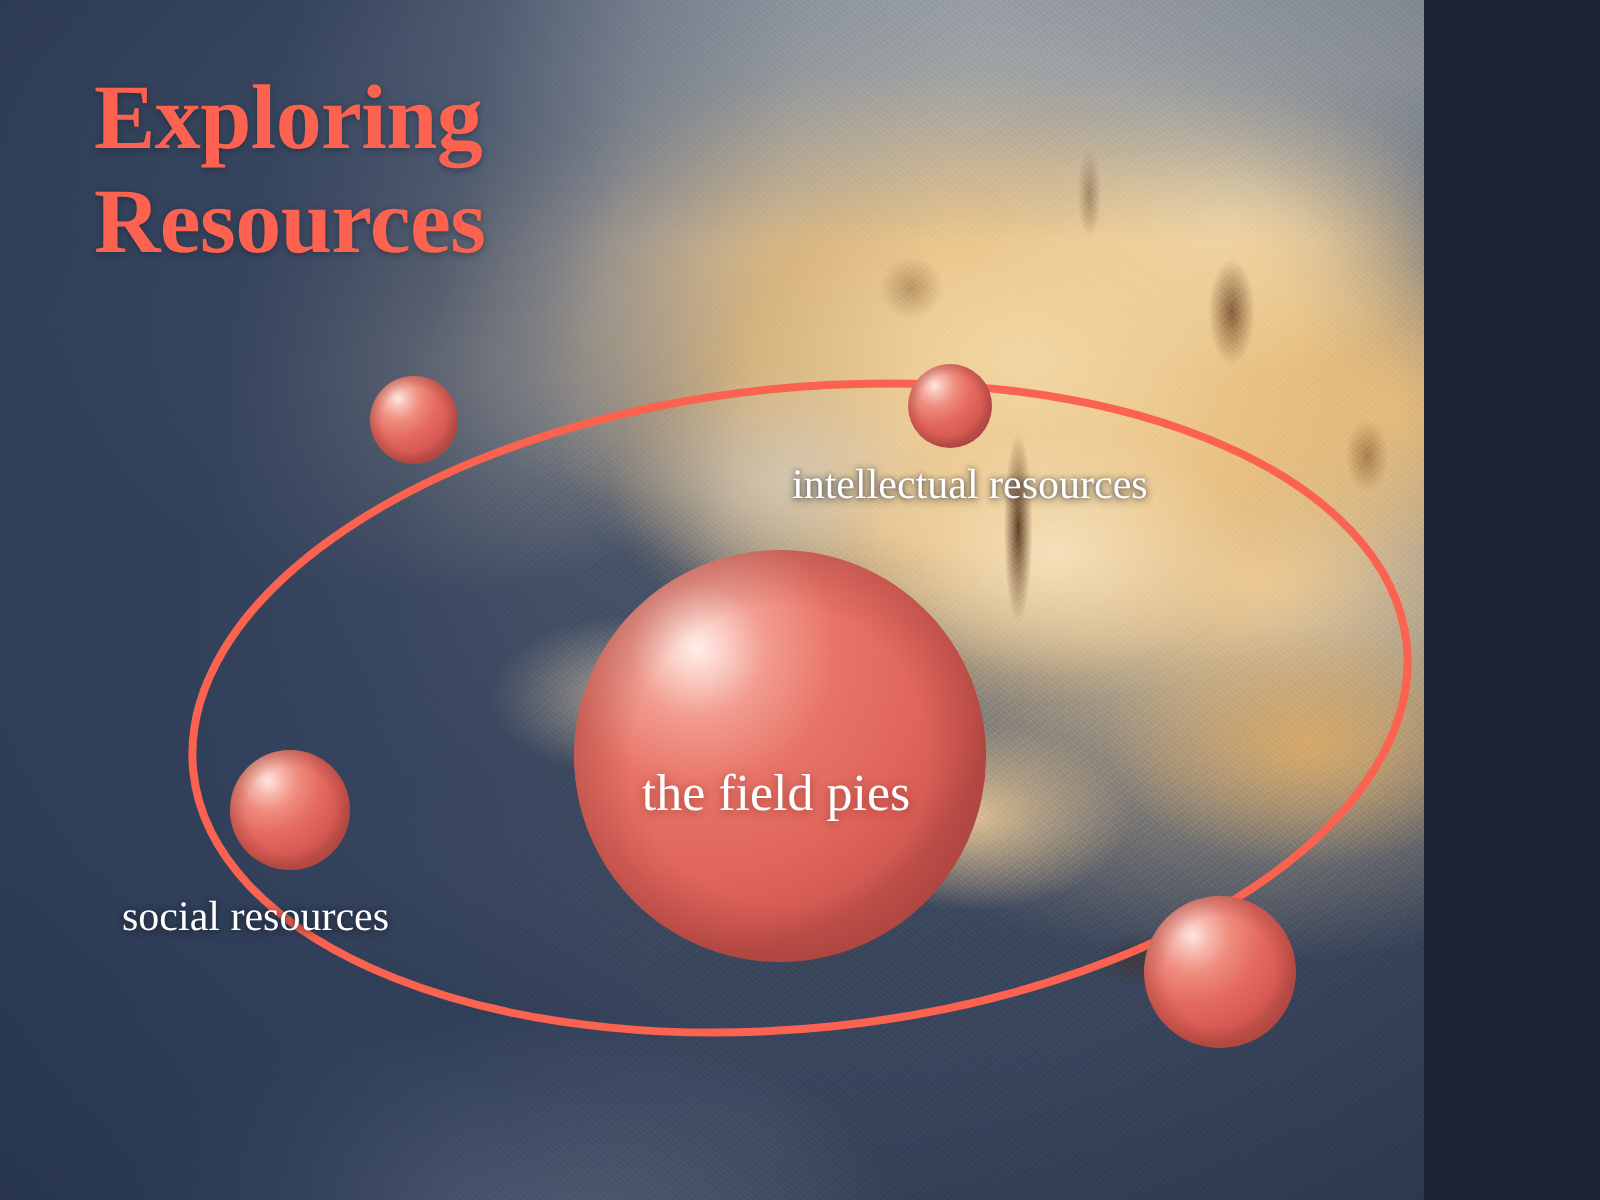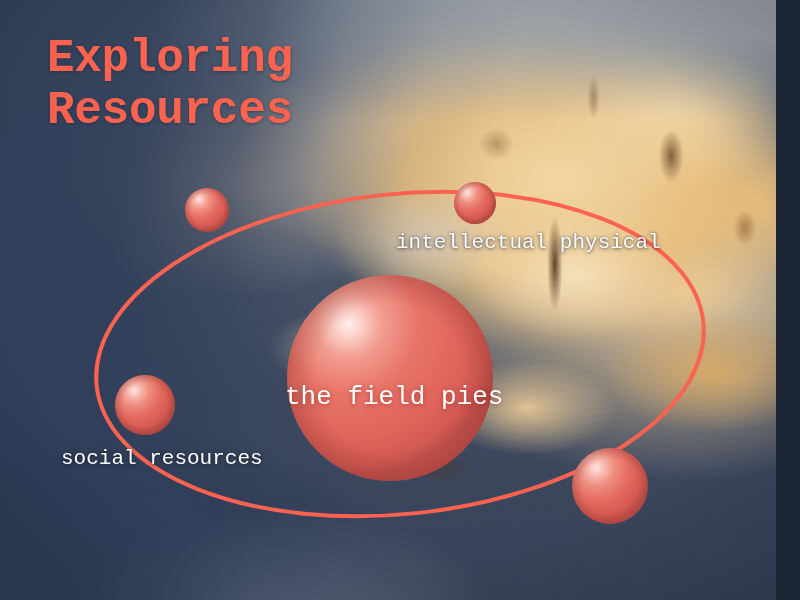--- a/index.html
+++ b/index.html
@@ -1,21 +1,21 @@
 <!DOCTYPE html>
 <html><head>
 <meta charset="utf-8">
 <style>
   html,body{margin:0;padding:0;background:#1b2433;}
   *{box-sizing:border-box;}
   #stage{
     position:relative;
-    width:776px;height:600px;
+    width:712px;height:600px;
     overflow:hidden;
-    font-family:Liberation Mono, monospace;
+    font-family:Liberation Serif, serif;
     background:#4c1d95;
   }
 
   
   .bg-layer{position:absolute;inset:0;}
 
   
   #bg-base{
     background:
       radial-gradient(ellipse 46% 38% at 72% 30%, #f2d7a4 0%, #e8c184 42%, rgba(214,166,104,0) 75%),
@@ -199,16 +199,16 @@
         </g>
         <g>
           <circle cx="610" cy="486" r="38" fill="url(#sphereGrad)"></circle>
           <circle cx="610" cy="486" r="38" fill="url(#sphereShadeEdge)"></circle>
         </g>
       </g>
   </svg>
 
   <div id="center-label">the field pies</div>
 
-  <div class="node-label" id="lbl-intellectual">intellectual physical</div>
+  <div class="node-label" id="lbl-intellectual">intellectual resources</div>
   <div class="node-label" id="lbl-social">social resources</div>
 
 </div>
 
 </body></html>

